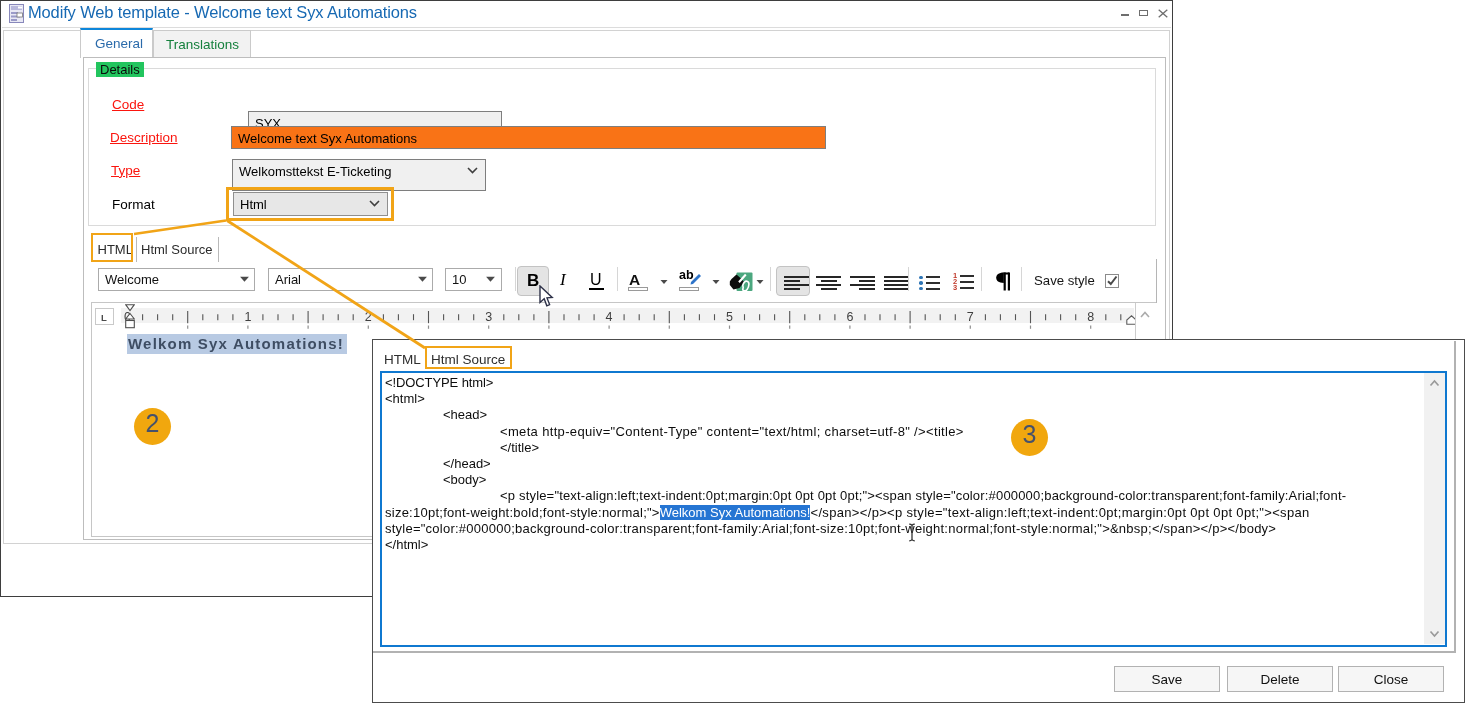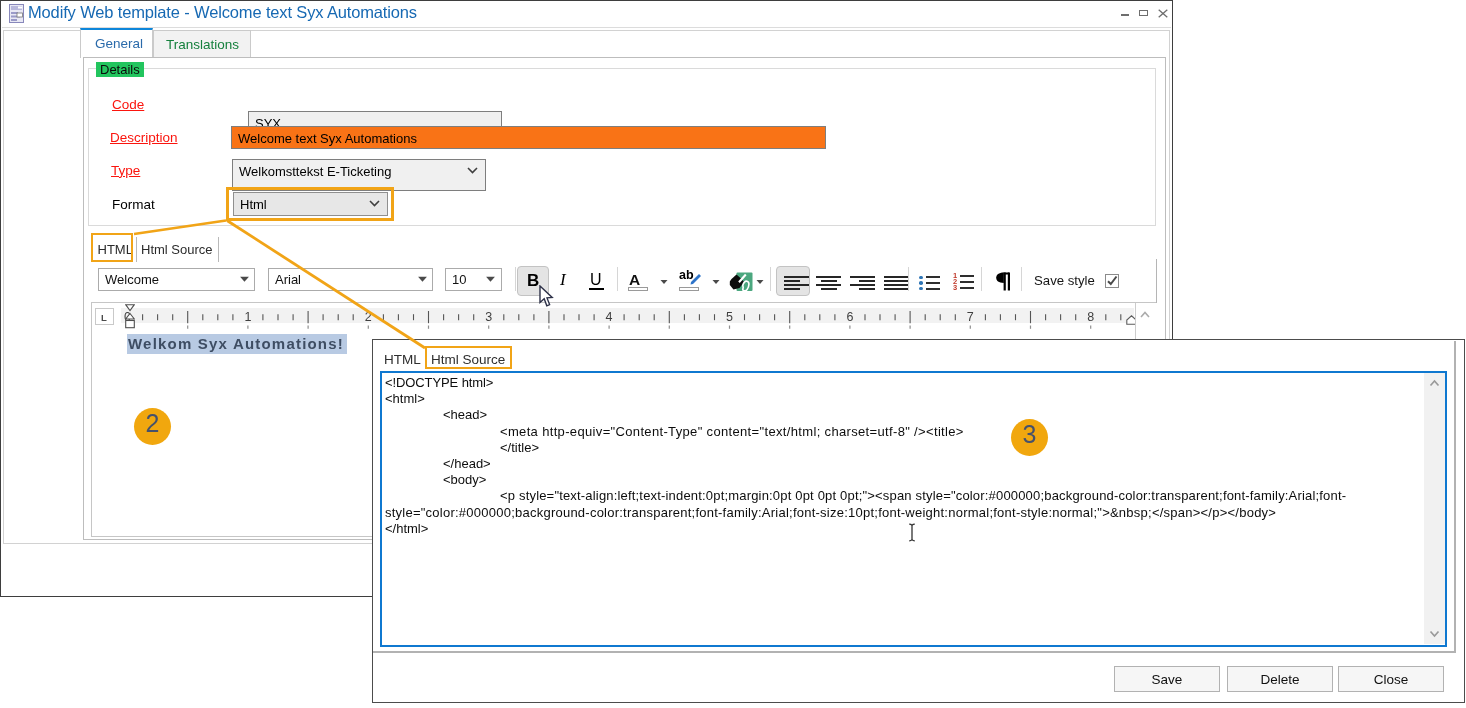--- a/index.html
+++ b/index.html
@@ -284,20 +284,21 @@
 
 <div class="abs" style="left:385px;top:375px;width:1060px;font-size:13px;line-height:16.2px;color:#0d0d0d;">
     <div style="padding-left:0px;letter-spacing:-0.1px;">&lt;!DOCTYPE html&gt;</div>
 <div style="padding-left:0px;">&lt;html&gt;</div>
 <div style="padding-left:58px;">&lt;head&gt;</div>
 <div style="padding-left:115px;letter-spacing:0.34px;">&lt;meta http-equiv="Content-Type" content="text/html; charset=utf-8" /&gt;&lt;title&gt;</div>
 <div style="padding-left:115px;">&lt;/title&gt;</div>
 <div style="padding-left:58px;">&lt;/head&gt;</div>
 <div style="padding-left:58px;">&lt;body&gt;</div>
 <div style="padding-left:115px;letter-spacing:0.18px;">&lt;p style="text-align:left;text-indent:0pt;margin:0pt 0pt 0pt 0pt;"&gt;&lt;span style="color:#000000;background-color:transparent;font-family:Arial;font-</div>
+<div style="padding-left:0px;letter-spacing:0.25px;">size:10pt;font-weight:bold;font-style:normal;"&gt;<span style="background:#2575d3;color:#fff;letter-spacing:0;">Welkom Syx Automations!</span><span style="letter-spacing:0.33px;">&lt;/span&gt;&lt;/p&gt;&lt;p style="text-align:left;text-indent:0pt;margin:0pt 0pt 0pt 0pt;"&gt;&lt;span</span></div>
 <div style="padding-left:0px;letter-spacing:0.24px;">style="color:#000000;background-color:transparent;font-family:Arial;font-size:10pt;font-weight:normal;font-style:normal;"&gt;&amp;nbsp;&lt;/span&gt;&lt;/p&gt;&lt;/body&gt;</div>
 <div style="padding-left:0px;">&lt;/html&gt;</div>
   </div>
 
 <div class="abs" style="left:1424px;top:373px;width:21px;height:271px;background:#f1f1f1;"></div>
 <svg class="abs" style="left:1429px;top:379px;" width="11" height="8" viewBox="0 0 11 8">
     <path d="M1.5,6.5 L5.5,2 L9.5,6.5" fill="none" stroke="#9a9a9a" stroke-width="1.7"></path>
   </svg>
 <svg class="abs" style="left:1429px;top:630px;" width="11" height="8" viewBox="0 0 11 8">
     <path d="M1.5,1.5 L5.5,6 L9.5,1.5" fill="none" stroke="#9a9a9a" stroke-width="1.7"></path>

